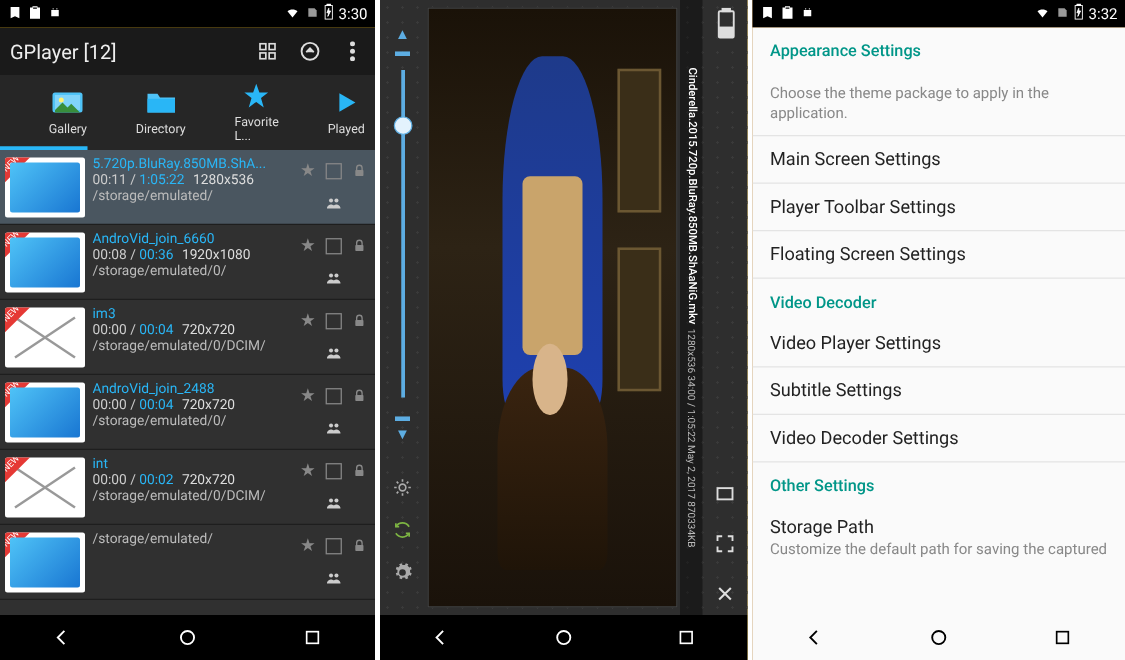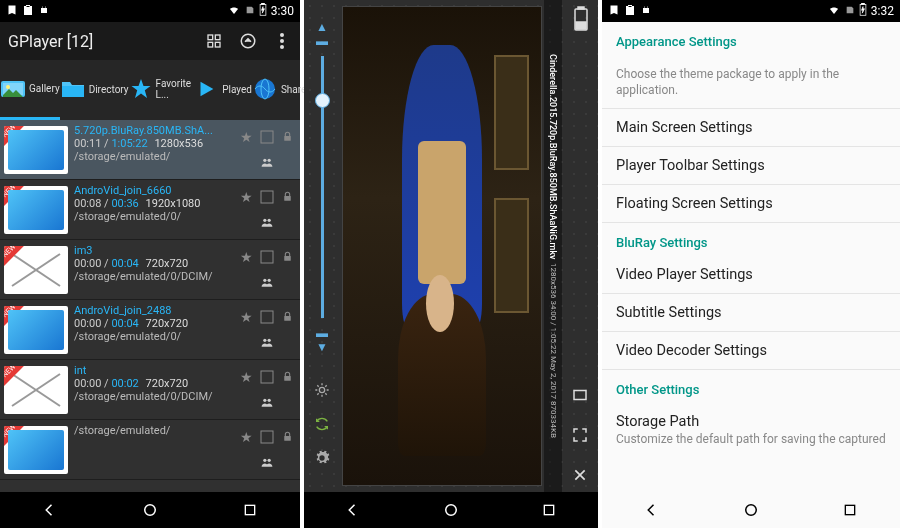--- a/index.html
+++ b/index.html
@@ -15,21 +15,21 @@
   .sb-icon { display: inline-block; }
 
   
   .appbar { height: 38px; background: #1a1a1a; display: flex; align-items: center; padding: 0 8px; color: #eee; font-size: 16px; }
   .appbar-title { flex: 1; }
   .appbar-icons { display: flex; gap: 14px; align-items: center; }
   .appbar-btn { width: 20px; height: 20px; display: flex; align-items: center; justify-content: center; }
 
   
   .tabs { height: 60px; background: #262626; display: flex; }
-  .tab { flex: 1; display: flex; align-items: center; justify-content: center; color: #ddd; font-size: 10px; gap: 3px; border-bottom: 2px solid transparent; position: relative; }
+  .tab { flex: 1; display: flex; flex-direction: column; align-items: center; justify-content: center; color: #ddd; font-size: 10px; gap: 3px; border-bottom: 2px solid transparent; position: relative; padding-left: 39px; }
   .tab.active { border-bottom: 3px solid #29b6f6; }
   .tab-icon { width: 26px; height: 26px; display: flex; align-items: center; justify-content: center; }
 
   
   .list { flex: 1; overflow: hidden; background: #303030; }
   .row { height: 60px; display: flex; background: #303030; position: relative; border-bottom: 1px solid #1e1e1e; }
   .row.selected { background: #4a5660; }
   .thumb { width: 64px; height: 48px; margin: 6px 4px; background: #fff; border-radius: 2px; position: relative; overflow: hidden; }
   .thumb-badge { position: absolute; top: -2px; left: -14px; width: 38px; height: 14px; background: #e53935; color: #fff; font-size: 7px; text-align: center; line-height: 14px; transform: rotate(-45deg); }
   .row-info { flex: 1; padding: 4px 2px; overflow: hidden; }
@@ -548,21 +548,21 @@
       </div>
       <div class="divider"></div>
       <div class="set-item">
         <div class="set-title">Player Toolbar Settings</div>
       </div>
       <div class="divider"></div>
       <div class="set-item">
         <div class="set-title">Floating Screen Settings</div>
       </div>
       <div class="divider"></div>
-      <div class="sect-header">BluRay Settings</div>
+      <div class="sect-header">Video Decoder</div>
       <div class="set-item">
         <div class="set-title">Video Player Settings</div>
       </div>
       <div class="divider"></div>
       <div class="set-item">
         <div class="set-title">Subtitle Settings</div>
       </div>
       <div class="divider"></div>
       <div class="set-item">
         <div class="set-title">Video Decoder Settings</div>

